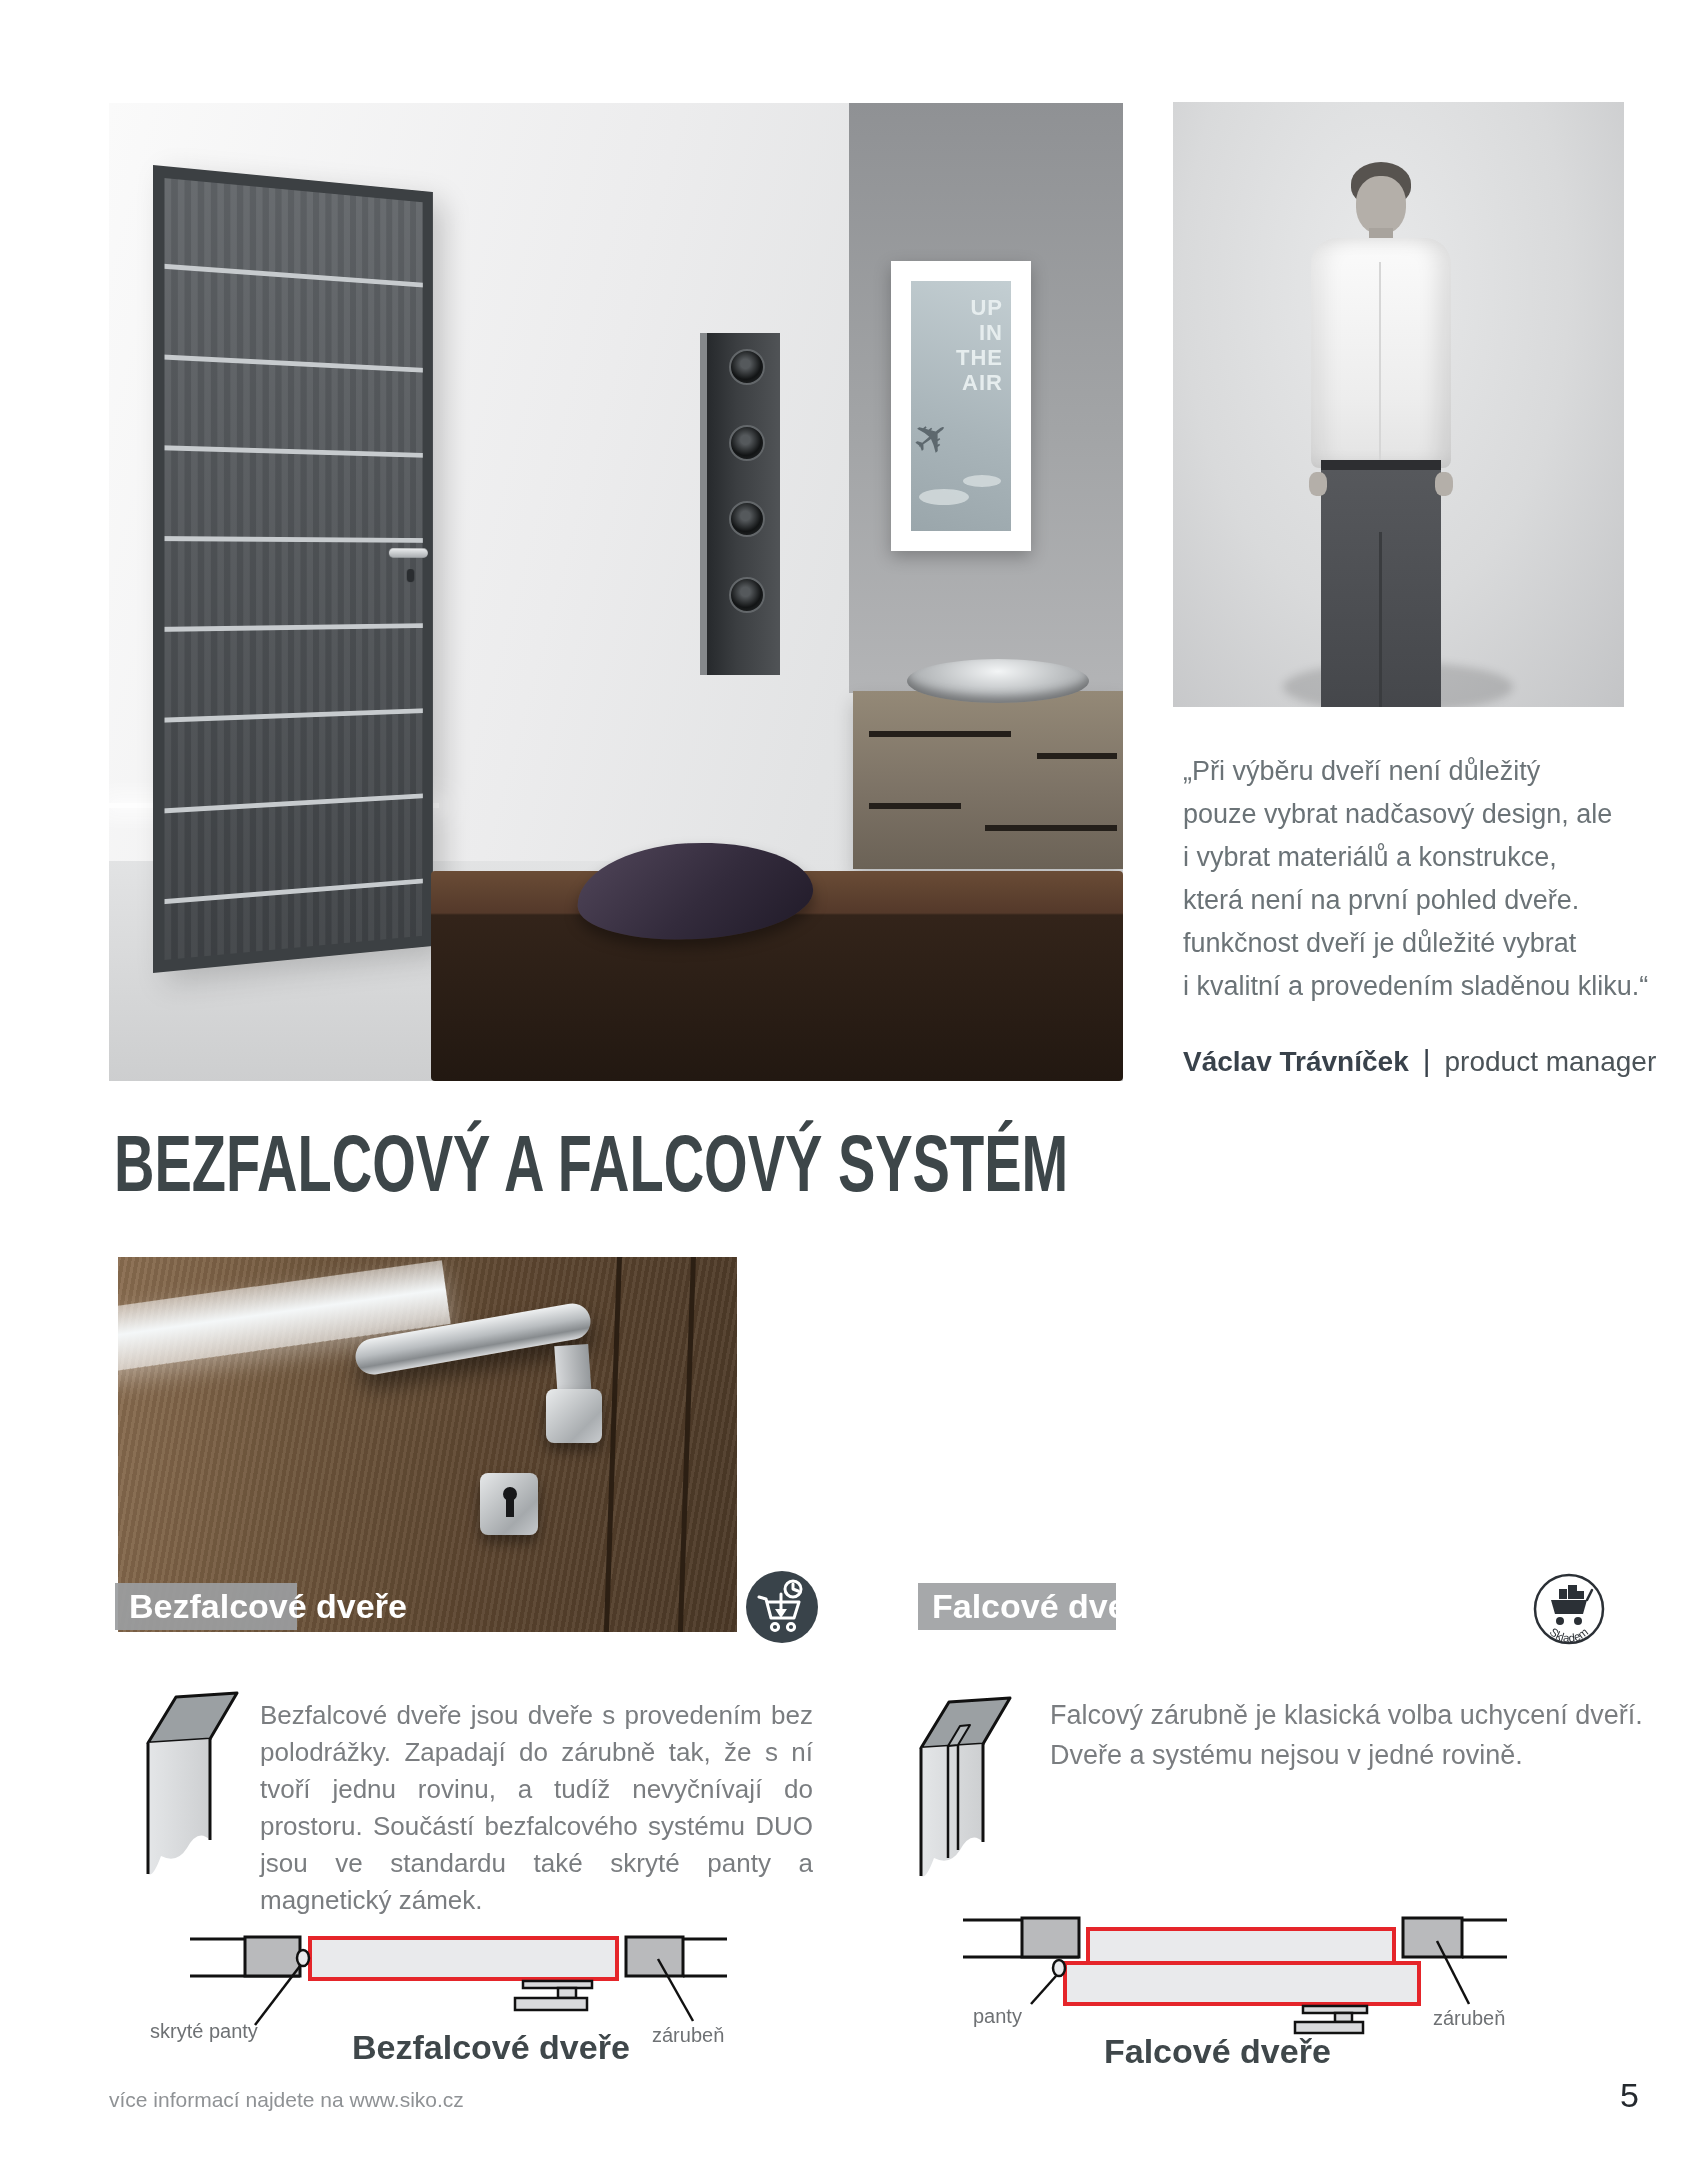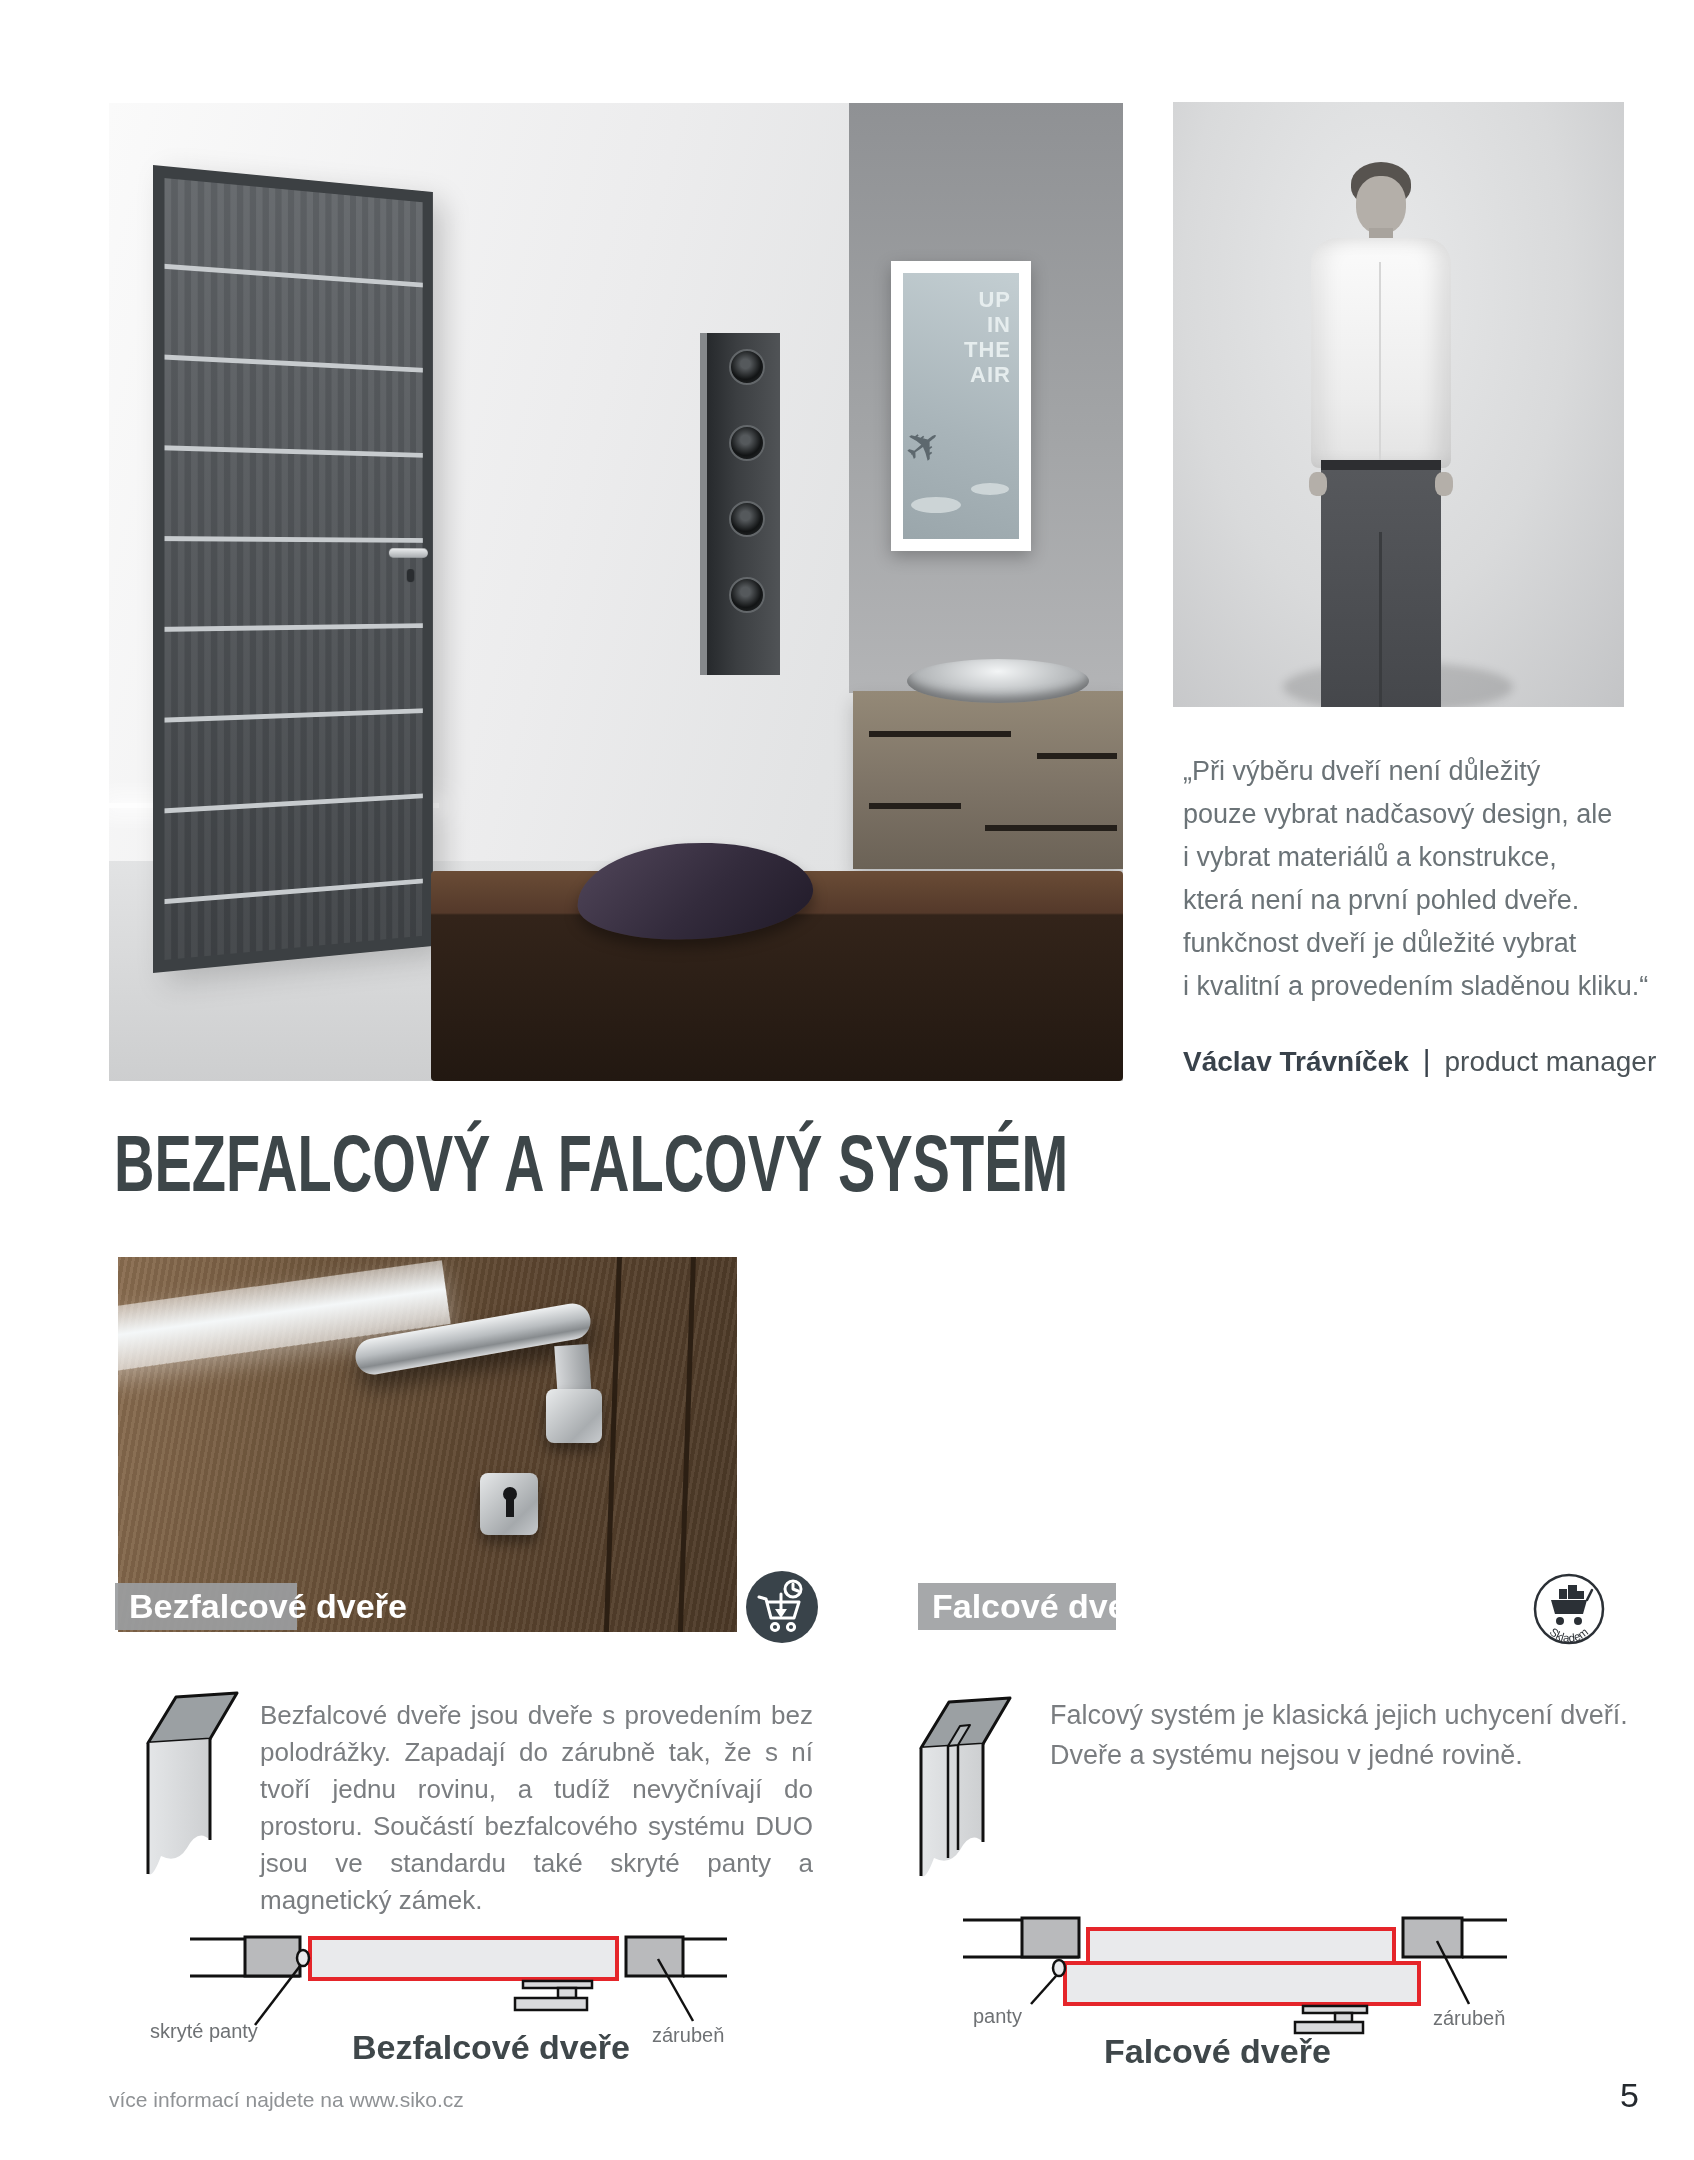--- a/index.html
+++ b/index.html
@@ -34,21 +34,21 @@
     background:linear-gradient(180deg,#eceeef,#a7abae); border-radius:5px; }
   .room-door-key { position:absolute; right:22px; top:404px; width:9px; height:14px;
     background:#2a2d30; border-radius:4px; }
   .room-niche { left:591px; top:230px; width:80px; height:342px;
     background:linear-gradient(90deg,#26292c,#3b3e41 40%,#505356);
     border-left:7px solid #85888b; }
   .speaker { position:absolute; left:22px; width:36px; height:36px; border-radius:50%;
     background:radial-gradient(circle at 45% 40%, #55595c 0 18%, #121415 60%, #2a2d2f 100%);
     border:2px solid #63676a; }
   .room-poster { left:782px; top:158px; width:140px; height:290px; background:#ffffff;
-    padding:12px; box-shadow:0 6px 16px rgba(0,0,0,.25); }
+    padding:20px; box-shadow:0 6px 16px rgba(0,0,0,.25); }
   .room-poster-inner { position:relative; width:100%; height:100%;
     background:linear-gradient(200deg,#c3ced2 0%,#a8b4b9 60%,#9aa6ab 100%); overflow:hidden; }
   .poster-line { text-align:right; padding-right:8px; font-weight:bold; font-size:22px;
     line-height:25px; color:#e6edee; letter-spacing:1px; }
   .poster-plane { position:absolute; left:2px; bottom:68px; font-size:44px; color:#5d686e;
     transform:rotate(-38deg); }
   .poster-cloud { position:absolute; background:#d7dee0; border-radius:50%; opacity:.8; }
   .room-dresser { left:744px; top:588px; width:270px; height:178px;
     background:linear-gradient(180deg,#948977 0%,#7d7366 55%,#6b6256 100%);
     box-shadow:0 10px 18px rgba(0,0,0,.18); }
@@ -292,21 +292,21 @@
     <path d="M3,58 L65,54 L65,152 Q53,140 42,160 Q32,176 16,168 Q8,190 3,186 Z" fill="url(#grad-face-r)"></path>
     <path d="M3,58 L3,186" stroke="#111" stroke-width="3" fill="none"></path>
     <path d="M65,54 L65,152" stroke="#111" stroke-width="3" fill="none"></path>
     <path d="M30,56 L30,168" stroke="#111" stroke-width="2.5" fill="none"></path>
     <path d="M40,55 L40,160" stroke="#111" stroke-width="2.5" fill="none"></path>
     <polygon points="30,56 40,55 52,35 42,36" fill="#b4b9bc" stroke="#111" stroke-width="2" stroke-linejoin="round"></polygon>
   </svg>
 
   <div class="abs desc-left">Bezfalcové dveře jsou dveře s provedením bez polodrážky. Zapadají do zárubně tak, že s ní tvoří jednu rovinu, a tudíž nevyčnívají do prostoru. Součástí bezfalcového systému DUO jsou ve standardu také skryté panty a magnetický zámek.</div>
   <div class="abs desc-right">
-    <div>Falcový systém je klasická jejich uchycení dveří.</div>
+    <div>Falcový zárubně je klasická volba uchycení dveří.</div>
     <div>Dveře a systému nejsou v jedné rovině.</div>
   </div>
 
   <svg class="abs" style="left:150px; top:1890px;" width="620" height="140" viewBox="0 0 620 140">
     <g stroke="#111" stroke-width="3" fill="none">
       <path d="M40 49 L150 49"></path>
         <path d="M40 86 L150 86"></path>
       <path d="M533 49 L577 49"></path>
         <path d="M533 86 L577 86"></path>
     </g>

